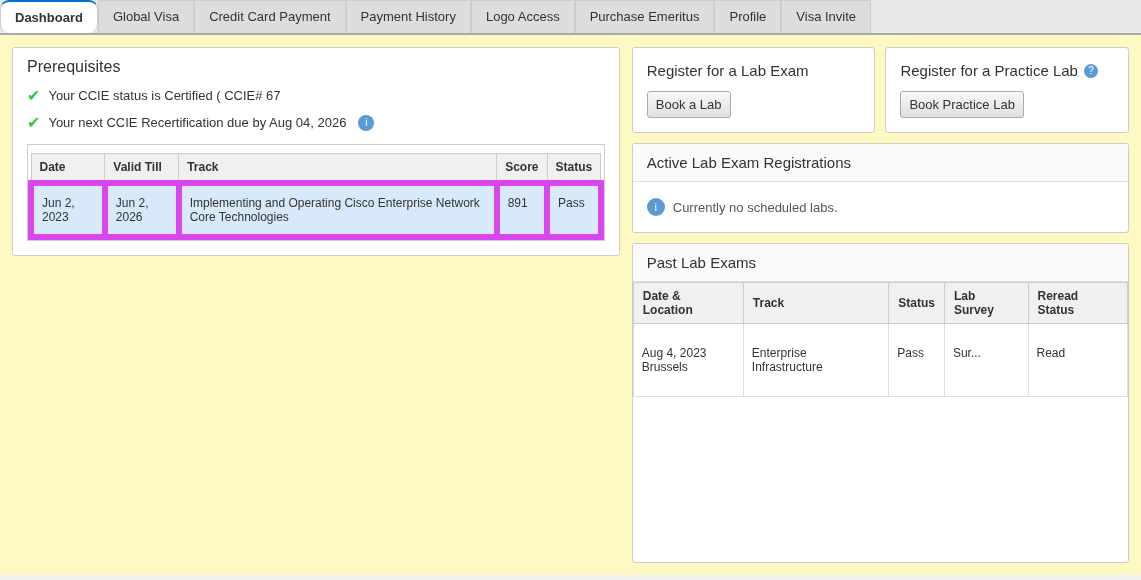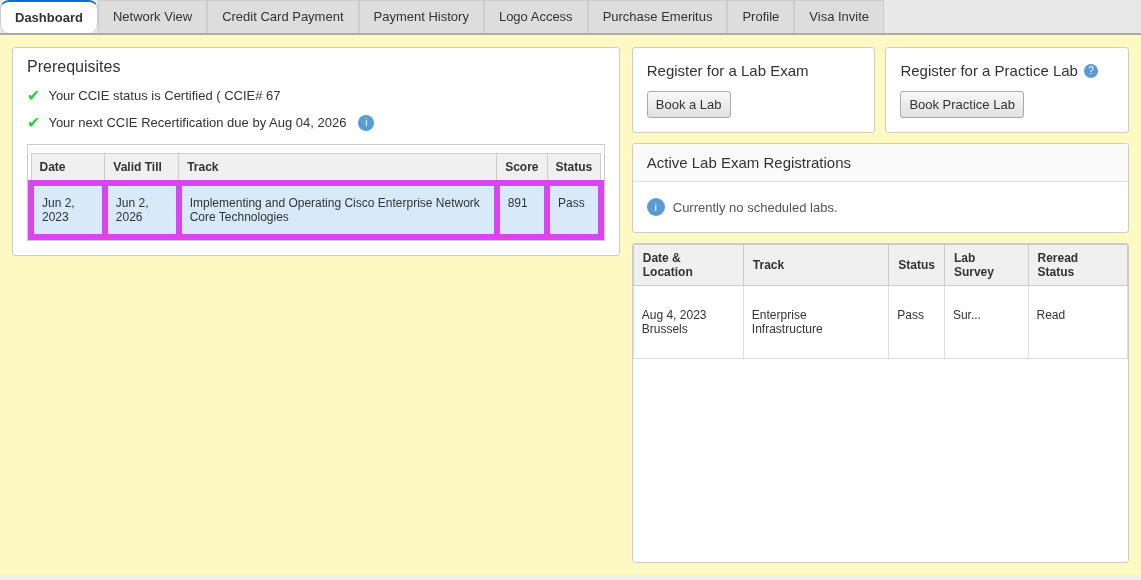--- a/index.html
+++ b/index.html
@@ -256,21 +256,21 @@
       text-align: center;
       line-height: 14px;
       cursor: pointer;
     }
   </style>
 </head>
 <body>
 
 <div class="tab-bar">
   <div class="tab-item active">Dashboard</div>
-  <div class="tab-item">Network View</div>
+  <div class="tab-item">Global Visa</div>
   <div class="tab-item">Credit Card Payment</div>
   <div class="tab-item">Payment History</div>
   <div class="tab-item">Logo Access</div>
   <div class="tab-item">Purchase Emeritus</div>
   <div class="tab-item">Profile</div>
   <div class="tab-item">Visa Invite</div>
 </div>
 
 <div class="main-content">
 
@@ -337,20 +337,21 @@
 
     <div class="active-lab-panel">
       <div class="active-lab-header">Active Lab Exam Registrations</div>
       <div class="active-lab-body">
         <span class="info-icon">i</span>
         <span>Currently no scheduled labs.</span>
       </div>
     </div>
 
     <div class="past-lab-panel">
+      <div class="past-lab-header">Past Lab Exams</div>
       <div class="past-table-container">
         <table class="past-table">
           <thead>
             <tr>
               <th>Date &amp; Location</th>
               <th>Track</th>
               <th>Status</th>
               <th>Lab Survey</th>
               <th>Reread Status</th>
             </tr>

